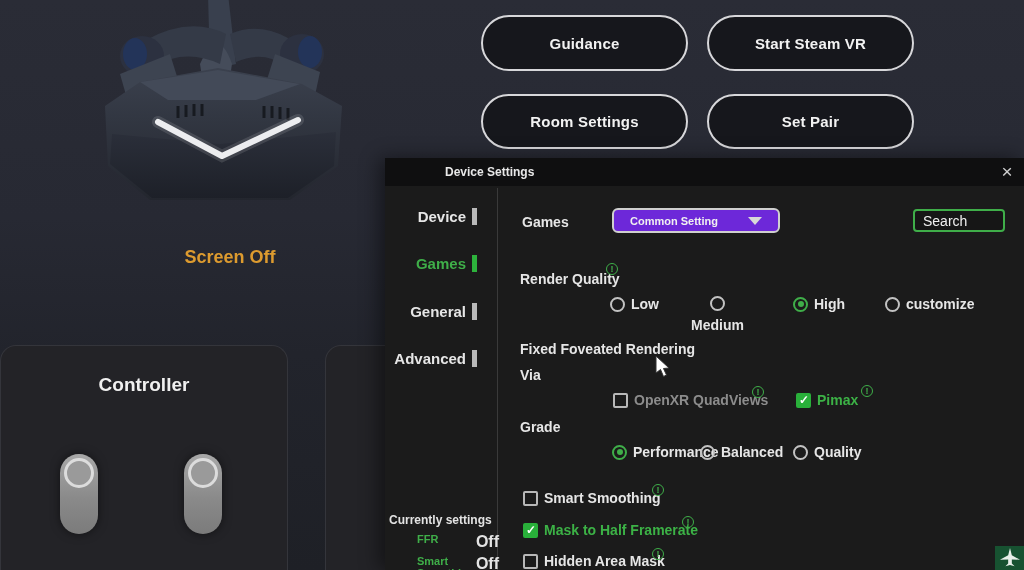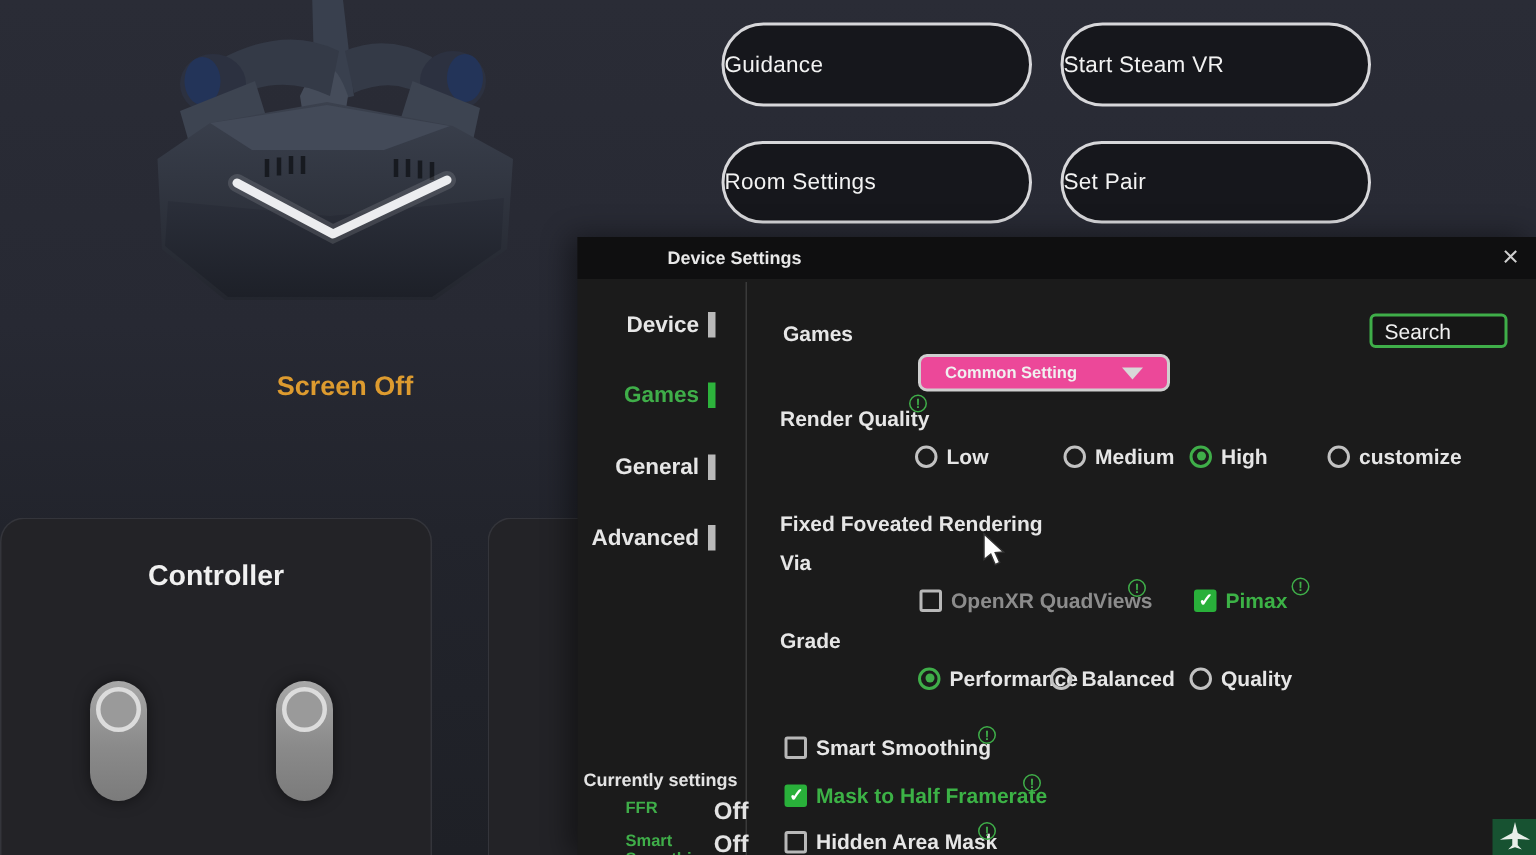--- a/index.html
+++ b/index.html
@@ -7,22 +7,22 @@
     position:relative;width:1024px;height:570px;overflow:hidden;
     background:linear-gradient(180deg,#2a2c36 0%,#272933 38%,#22242c 62%,#1e2026 100%);
     font-family:"Liberation Sans", sans-serif;
     -webkit-font-smoothing:antialiased;
   }
   .abs{position:absolute;}
   
   .pill-btn{
     position:absolute;height:56px;width:207px;border-radius:28px;
     background:#16171c;border:2px solid #d7d7da;
-    color:#f2f2f2;font-size:15px;font-weight:400;
-    display:flex;align-items:center;
+    color:#f2f2f2;font-size:15px;font-weight:700;
+    display:flex;align-items:center;justify-content:center;
     box-sizing:border-box;letter-spacing:.2px;cursor:default;
   }
   
   .screen-status{
     position:absolute;left:120px;top:247px;width:220px;text-align:center;
     color:#dd9b2f;font-size:18px;font-weight:700;
   }
   
   .card{
     position:absolute;top:345px;height:230px;background:#232327;
@@ -70,22 +70,22 @@
   .cur-box{position:absolute;left:4px;top:355px;width:110px;}
   .cur-title{color:#e3e3e3;font-size:12px;font-weight:700;margin-bottom:6px;}
   .cur-row{display:flex;justify-content:space-between;margin-bottom:4px;padding-left:28px;}
   .cur-name{color:#3fae49;font-size:11px;font-weight:700;}
   .cur-val{color:#e3e3e3;font-size:16px;font-weight:700;}
   
   .c-label{position:absolute;color:#e6e6e6;font-size:14px;font-weight:700;}
   
   .dropdown{
     position:absolute;left:227px;top:50px;width:168px;height:25px;box-sizing:border-box;
-    border:2px solid #cfcfcf;border-radius:6px;background:#ec4899;
-    display:flex;align-items:center;justify-content:center;gap:30px;cursor:default;margin-top:28px;
+    border:2px solid #cfcfcf;border-radius:6px;background:#6d28d9;
+    display:flex;align-items:center;justify-content:center;gap:30px;cursor:default;
   }
   .dropdown .val{color:#f0f0f0;font-size:11px;font-weight:700;}
   .dropdown .tri{
     width:0;height:0;border-left:7px solid transparent;border-right:7px solid transparent;
     border-top:8px solid #d8d8d8;
   }
   .search-btn{
     position:absolute;left:528px;top:51px;width:92px;height:23px;box-sizing:border-box;
     border:2px solid #3fae49;border-radius:4px;background:#161616;
     display:flex;align-items:center;cursor:default;
@@ -243,21 +243,21 @@
       <span class="lbl">Search</span>
     </div>
 
     <div class="c-label" style="left:135px;top:113px;">Render Quality</div>
     <span class="info" style="left:221px;top:105px;"></span>
 
     <div class="opt" style="left:225px;top:138px;">
       <span class="radio"></span>
       <span class="olbl">Low</span>
     </div>
-    <div class="opt" style="left:324px;top:138px;">
+    <div class="opt" style="left:306px;top:138px;flex-direction:column;">
       <span class="radio"></span>
       <span class="olbl">Medium</span>
     </div>
     <div class="opt" style="left:408px;top:138px;">
       <span class="radio sel"></span>
       <span class="olbl">High</span>
     </div>
     <div class="opt" style="left:500px;top:138px;">
       <span class="radio"></span>
       <span class="olbl">customize</span>

